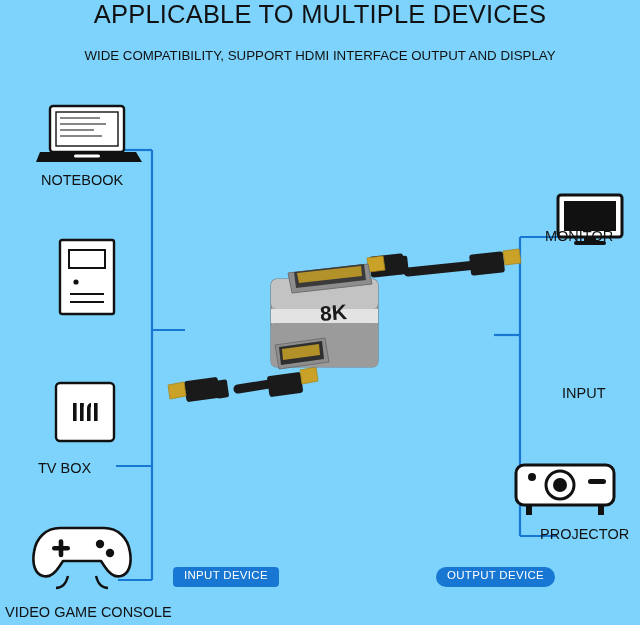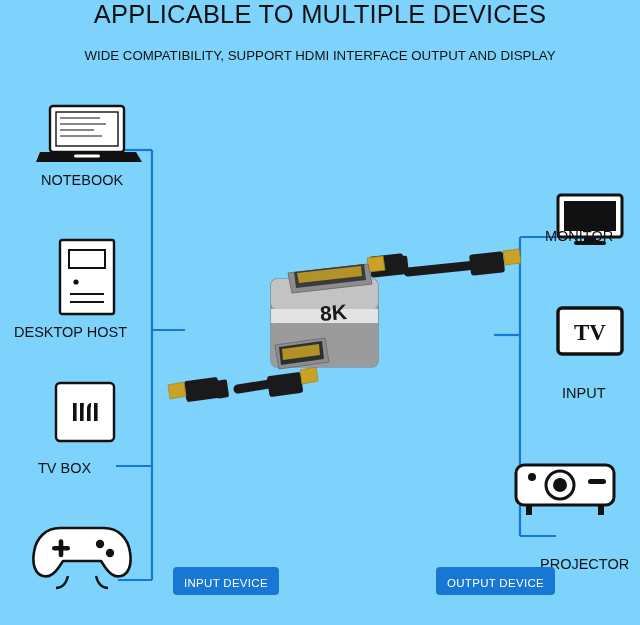--- a/index.html
+++ b/index.html
@@ -47,21 +47,21 @@
     color: #111;
     white-space: nowrap;
   }
   .pill {
     position: absolute;
     background: #1877d2;
     color: #ffffff;
     font-size: 11.5px;
     letter-spacing: .3px;
     border-radius: 4px;
-    padding: 10px 11px 6px 11px;
+    padding: 2px 11px 6px 11px;
     white-space: nowrap;
   }
   svg.layer {
     position: absolute;
     left: 0;
     top: 0;
     width: 640px;
     height: 625px;
     pointer-events: none;
   }
@@ -105,21 +105,20 @@
 
   <div class="icon-box" style="left:58px; top:238px;">
     <svg width="58" height="78" viewBox="0 0 58 78">
       <rect x="2" y="2" width="54" height="74" rx="2" fill="#ffffff" stroke="#111" stroke-width="2.4"></rect>
       <rect x="11" y="12" width="36" height="18" fill="#ffffff" stroke="#111" stroke-width="2"></rect>
       <circle cx="18" cy="44" r="2.6" fill="#111"></circle>
       <line x1="12" y1="56" x2="46" y2="56" stroke="#111" stroke-width="2"></line>
       <line x1="12" y1="64" x2="46" y2="64" stroke="#111" stroke-width="2"></line>
     </svg>
   </div>
-  <div class="label" style="left:14px; top:324px;">DESKTOP HOST</div>
 
   <div class="icon-box" style="left:54px; top:381px;">
     <svg width="62" height="62" viewBox="0 0 62 62">
       <rect x="2" y="2" width="58" height="58" rx="4" fill="#ffffff" stroke="#111" stroke-width="2.4"></rect>
       <g fill="#111">
         <rect x="19" y="22" width="3.6" height="18"></rect>
         <rect x="26" y="22" width="3.6" height="18"></rect>
         <rect x="33" y="27" width="3.6" height="13"></rect>
         <rect x="40" y="22" width="3.6" height="18"></rect>
         <path d="M26 22 h3.6 v4 h-3.6z"></path>
@@ -133,51 +132,46 @@
     <svg width="104" height="78" viewBox="0 0 104 78">
       <path d="M30 12 h44 c14 0 24 10 26 24 c2 12 -1 22 -9 24 c-7 2 -12 -3 -16 -9 l-4 -6 h-38 l-4 6 c-4 6 -9 11 -16 9 c-8 -2 -11 -12 -9 -24 c2 -14 12 -24 26 -24 z" fill="#ffffff" stroke="#111" stroke-width="2.6" stroke-linejoin="round"></path>
       <rect x="22" y="30" width="18" height="4.6" rx="2.3" fill="#111"></rect>
       <rect x="28.7" y="23.3" width="4.6" height="18" rx="2.3" fill="#111"></rect>
       <circle cx="70" cy="28" r="4.2" fill="#111"></circle>
       <circle cx="80" cy="37" r="4.2" fill="#111"></circle>
       <path d="M38 60 c-2 8 -6 12 -12 12" fill="none" stroke="#111" stroke-width="2.4"></path>
       <path d="M66 60 c2 8 6 12 12 12" fill="none" stroke="#111" stroke-width="2.4"></path>
     </svg>
   </div>
+  <div class="label" style="left:5px; top:604px;">VIDEO GAME CONSOLE</div>
 
   <div class="icon-box" style="left:556px; top:193px;">
     <svg width="68" height="54" viewBox="0 0 68 54">
       <rect x="2" y="2" width="64" height="42" rx="3" fill="#ffffff" stroke="#111" stroke-width="3"></rect>
       <rect x="8" y="8" width="52" height="30" fill="#111"></rect>
       <rect x="28" y="44" width="12" height="5" fill="#111"></rect>
       <rect x="18" y="48" width="32" height="4" rx="2" fill="#111"></rect>
     </svg>
   </div>
   <div class="label" style="left:545px; top:228px;">MONITOR</div>
 
-  <div class="icon-box" style="left:556px; top:306px;">
-    <svg width="68" height="52" viewBox="0 0 68 52">
-      <rect x="2" y="2" width="64" height="46" rx="4" fill="#ffffff" stroke="#111" stroke-width="3.4"></rect>
-      <text x="34" y="34" font-family="Liberation Serif, serif" font-size="23" font-weight="700" text-anchor="middle" fill="#111">TV</text>
-    </svg>
-  </div>
   <div class="label" style="left:562px; top:385px;">INPUT</div>
 
   <div class="icon-box" style="left:512px; top:455px;">
     <svg width="106" height="66" viewBox="0 0 106 66">
       <rect x="4" y="10" width="98" height="40" rx="8" fill="#ffffff" stroke="#111" stroke-width="3"></rect>
       <circle cx="48" cy="30" r="14" fill="#ffffff" stroke="#111" stroke-width="3"></circle>
       <circle cx="48" cy="30" r="7" fill="#111"></circle>
       <circle cx="20" cy="22" r="4" fill="#111"></circle>
       <rect x="76" y="24" width="18" height="5" rx="2.5" fill="#111"></rect>
       <rect x="14" y="50" width="6" height="10" fill="#111"></rect>
       <rect x="86" y="50" width="6" height="10" fill="#111"></rect>
     </svg>
   </div>
-  <div class="label" style="left:540px; top:526px;margin-top:30px;">PROJECTOR</div>
+  <div class="label" style="left:540px; top:526px;">PROJECTOR</div>
 
   <svg class="layer" viewBox="0 0 640 625">
 
     <path d="M408 272 L476 265" stroke="#1a1a1a" stroke-width="9" fill="none" stroke-linecap="round"></path>
 
     <g>
       <rect x="370" y="255" width="34" height="21" rx="3" transform="rotate(-6 387 265)" fill="#1a1a1a"></rect>
       <path d="M367 258 L383 256 L385 270 L369 272 Z" fill="#c9a227" stroke="#a8861c" stroke-width="0.8"></path>
       <rect x="398" y="256" width="10" height="18" rx="2" transform="rotate(-6 403 265)" fill="#1a1a1a"></rect>
     </g>
@@ -209,15 +203,15 @@
       <path d="M294 272 L364 264 L366 280 L296 288 Z" fill="#3a3a3a"></path>
       <path d="M297 273 L361 266 L362 276 L299 283 Z" fill="#c9a227" opacity="0.85"></path>
 
       <path d="M275 345 L325 338 L329 362 L279 369 Z" fill="#8d8d8d" stroke="#6f6f6f" stroke-width="1"></path>
       <path d="M279 347 L322 341 L324 359 L281 365 Z" fill="#2f2f2f"></path>
       <path d="M282 349 L319 344 L320 355 L283 360 Z" fill="#c9a227" opacity="0.85"></path>
     </g>
   </svg>
 
   <div class="pill" style="left:173px; top:567px;">INPUT DEVICE</div>
-  <div class="pill" style="left:436px; top:567px;">OUTPUT DEVICE</div>
+  <div class="pill" style="left:436px; top:567px;border-radius:10px;">OUTPUT DEVICE</div>
 
 </div>
 
 </body></html>

